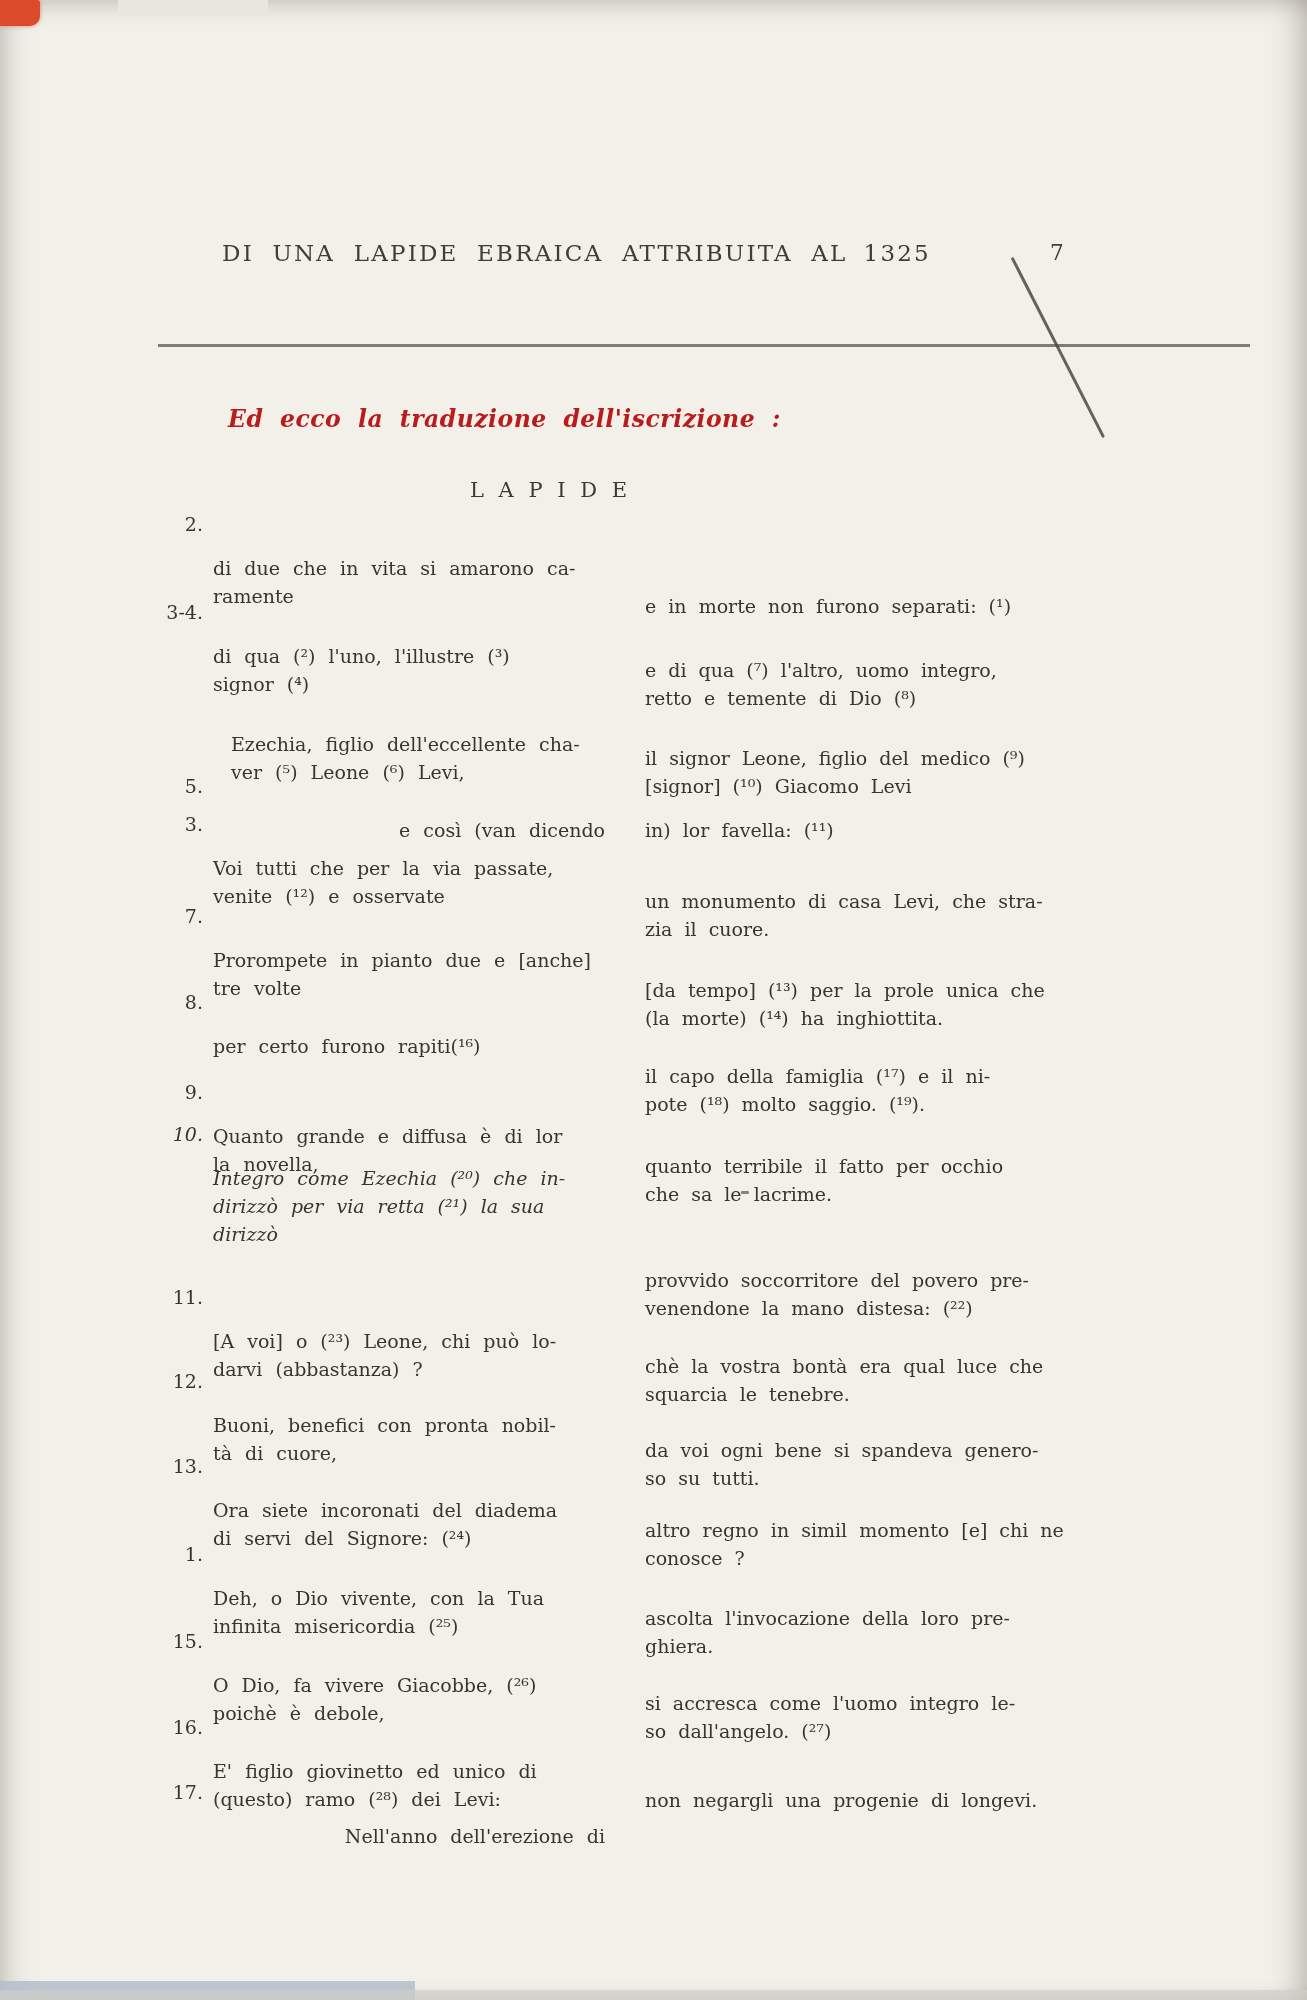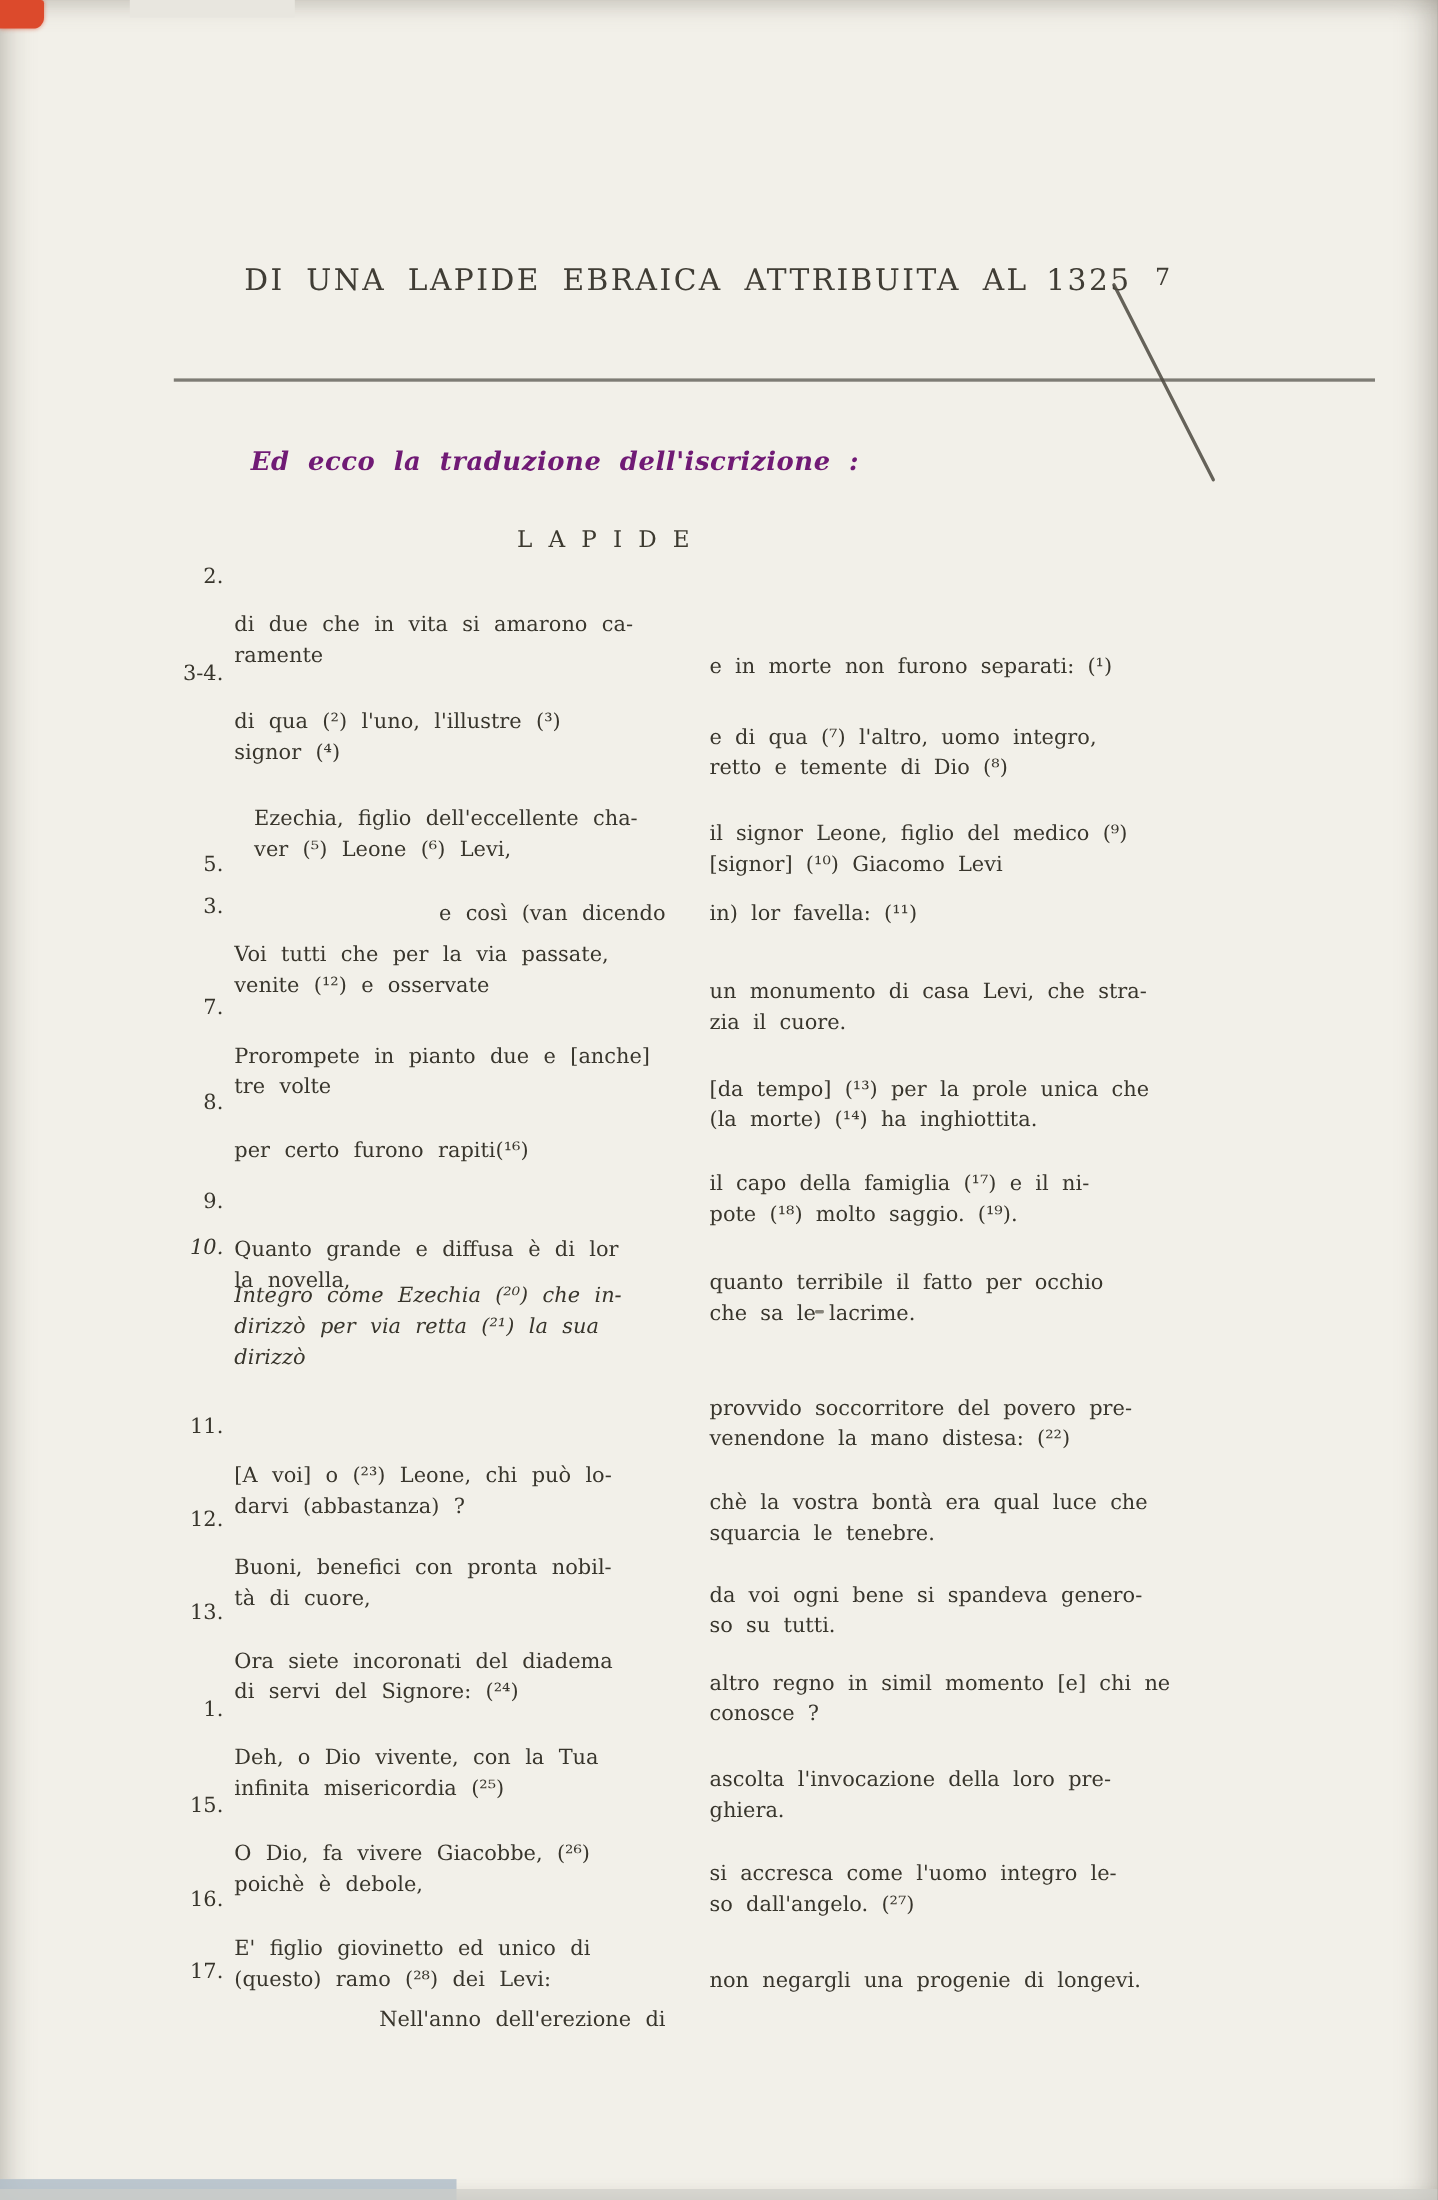--- a/index.html
+++ b/index.html
@@ -20,26 +20,26 @@
   
   .corner-mark{position:absolute;left:0;top:0;width:40px;height:26px;background:#dc4a2c;border-radius:0 3px 10px 0;box-shadow:0 0 4px rgba(220,74,44,.6);}
   .top-smudge{position:absolute;left:118px;top:0;width:150px;height:16px;background:#e8e6df;}
   .bottom-strip-blue{position:absolute;left:0;top:1981px;width:415px;height:19px;background:#b2bec9;opacity:.85;}
   .bottom-strip-gray{position:absolute;left:0;top:1990px;width:1307px;height:10px;background:#cfcec9;opacity:.7;}
   .pen-stroke{position:absolute;left:1012px;top:256px;width:202px;height:3px;background:#4c4940;border-radius:2px;transform:rotate(63deg);transform-origin:0 50%;opacity:.85;}
   .tiny-artifact{position:absolute;left:741px;top:1191px;width:8px;height:3px;background:#5a564c;opacity:.7;border-radius:1px;}
 
   
   .running-header{position:absolute;left:222px;top:240px;width:870px;display:flex;gap:16px;align-items:baseline;
-    font-size:27px;letter-spacing:2.2px;word-spacing:9px;color:#403d35;}
+    font-size:23px;letter-spacing:2.2px;word-spacing:9px;color:#403d35;}
   .page-number{position:absolute;left:1050px;top:240px;font-size:21.5px;color:#403d35;}
   .header-rule{position:absolute;left:158px;top:344px;width:1092px;height:3px;background:#6a6760;opacity:.85;}
 
   .intro-line{position:absolute;left:228px;top:405px;font-size:23.5px;font-style:italic;font-weight:600;
-    word-spacing:8px;letter-spacing:.5px;color:#701a75;}
+    word-spacing:8px;letter-spacing:.5px;color:#b91c1c;}
   .section-title{position:absolute;left:330px;top:478px;width:440px;text-align:center;
     font-size:21px;letter-spacing:3px;word-spacing:2px;color:#3c392f;}
 
   
   .col{position:absolute;top:0;height:2000px;}
   #left-col{left:155px;width:450px;}
   #right-col{left:645px;width:465px;}
 
   .item{position:absolute;left:0;width:100%;font-size:19px;line-height:28px;}
   .item .num{position:absolute;left:0;top:0;width:48px;text-align:right;display:inline-block;}

